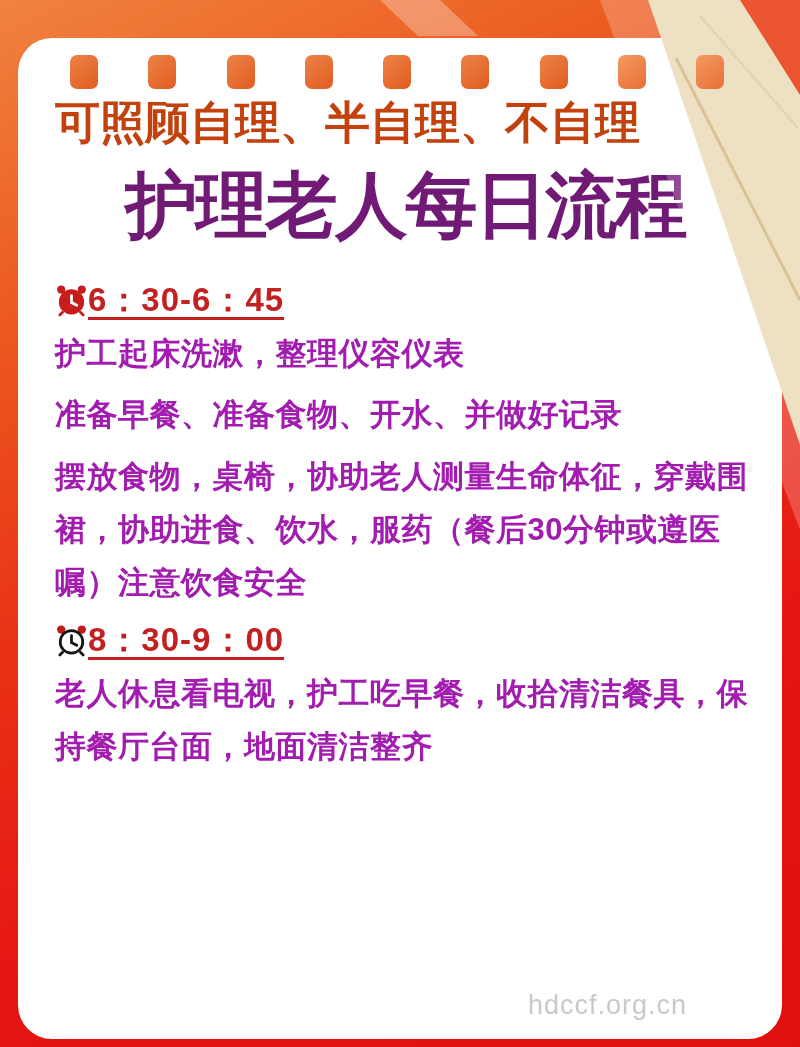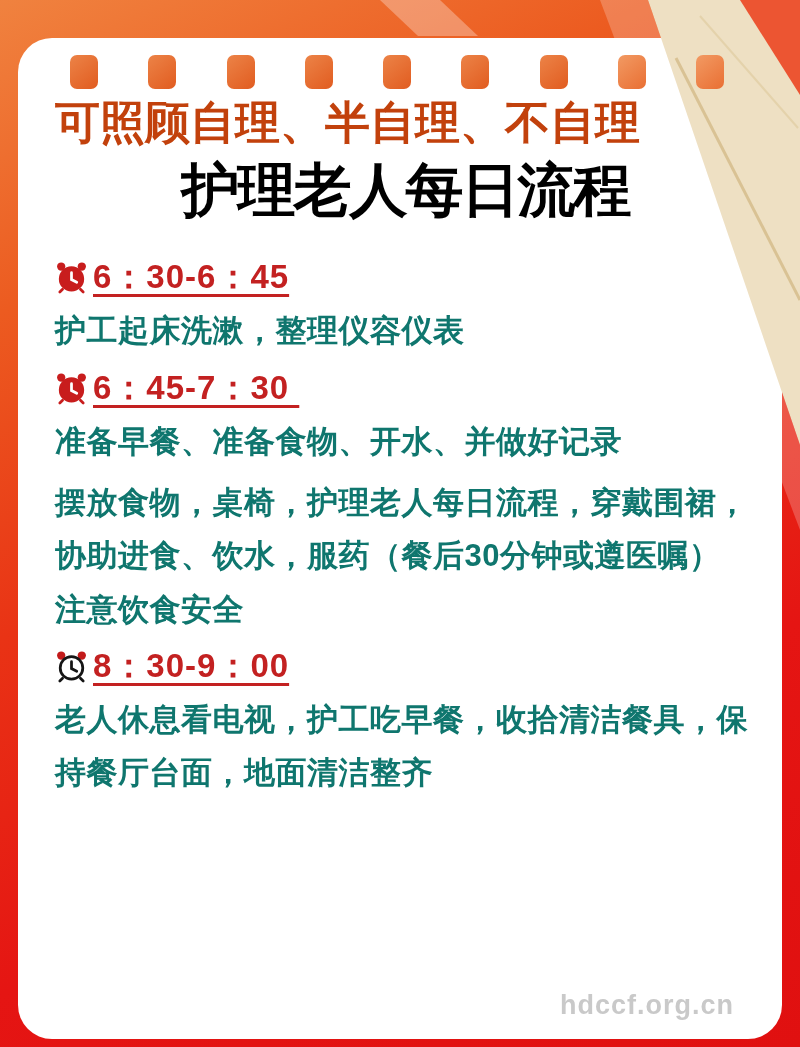--- a/index.html
+++ b/index.html
@@ -28,51 +28,51 @@
   }
   .square{width:28px;height:34px;border-radius:7px;
     background:linear-gradient(140deg,#ec8347,#e15c20);}
   .square:nth-child(n+8){background:linear-gradient(140deg,#f29a63,#e96f33);}
   
   .subtitle{
     text-align:left;font-size:45px;font-weight:900;color:#c2410c;
     line-height:1.12;letter-spacing:0;
   }
   .title{
-    text-align:center;font-size:58px;font-weight:900;color:#000000;
-    line-height:1.05;margin-top:12px;letter-spacing:-2px;white-space:nowrap;
+    text-align:center;font-size:72px;font-weight:900;color:#701a75;
+    line-height:1.05;margin-top:20px;letter-spacing:-2px;white-space:nowrap;
   }
   
   .schedule{margin-top:34px;padding-right:6px;}
   .sched-row{margin-bottom:8px;}
-  .time-line{display:flex;align-items:center;gap:5px;margin-bottom:4px;}
+  .time-line{display:flex;align-items:center;margin-bottom:4px;}
   .clock{display:inline-flex;}
   .clock svg{width:33px;height:33px;display:block;}
   .time-text{
     font-size:33px;font-weight:800;color:#c32121;white-space:pre;
     text-decoration:underline;text-decoration-thickness:3px;text-underline-offset:6px;
     letter-spacing:1px;
   }
   .desc{
-    font-size:31px;font-weight:700;color:#0f766e;line-height:1.72;
+    font-size:31px;font-weight:700;color:#a21caf;line-height:1.72;
     letter-spacing:.5px;margin-bottom:6px;
   }
   
   .clock-red .bell{fill:#c81d1d;}
   .clock-red .face{fill:#c81d1d;stroke:#c81d1d;}
   .clock-red .hands{stroke:#ffffff;}
   .clock-red .feet{stroke:#c81d1d;}
   .clock-dark .bell{fill:#c21a1a;}
   .clock-dark .face{fill:#ffffff;stroke:#151515;}
   .clock-dark .hands{stroke:#151515;}
   .clock-dark .feet{stroke:#151515;}
   
   .watermark{
-    position:absolute;left:560px;top:990px;z-index:4;
-    font-size:27px;color:#c9c9c9;letter-spacing:1px;font-weight:700;
+    position:absolute;left:528px;top:990px;z-index:4;
+    font-size:27px;color:#c9c9c9;letter-spacing:1px;font-weight:400;
   }
 </style>
 </head>
 <body>
 
 <div class="bg"></div>
 
 <div class="card">
   <div class="card-content">
     <div class="subtitle">可照顾自理、半自理、不自理</div>
@@ -88,38 +88,26 @@
           <path class="hands" d="M12 8.5 V13.5 L15.8 15.5" fill="none" stroke-width="2" stroke-linecap="round"></path>
           <path class="feet" d="M5.5 20.5 L3.5 22.5 M18.5 20.5 L20.5 22.5" stroke-width="2" stroke-linecap="round" fill="none"></path>
         </svg>
       </span>
       <span class="time-text">6：30-6：45</span>
     </div>
     <div class="desc">护工起床洗漱，整理仪容仪表</div>
   </div>
 
   <div class="sched-row">
-    <div class="time-line">
-      <span class="clock clock-red">
-        <svg viewBox="0 0 24 24">
-          <circle class="bell" cx="4.5" cy="4" r="3"></circle>
-          <circle class="bell" cx="19.5" cy="4" r="3"></circle>
-          <circle class="face" cx="12" cy="13" r="8.2" stroke-width="2"></circle>
-          <path class="hands" d="M12 8.5 V13.5 L15.8 15.5" fill="none" stroke-width="2" stroke-linecap="round"></path>
-          <path class="feet" d="M5.5 20.5 L3.5 22.5 M18.5 20.5 L20.5 22.5" stroke-width="2" stroke-linecap="round" fill="none"></path>
-        </svg>
-      </span>
-      <span class="time-text">6：45-7：30&nbsp;</span>
-    </div>
     <div class="desc">准备早餐、准备食物、开水、并做好记录</div>
   </div>
 
 
   <div class="sched-row">
-    <div class="desc">摆放食物，桌椅，护理老人每日流程，穿戴围裙，协助进食、饮水，服药（餐后30分钟或遵医嘱）注意饮食安全</div>
+    <div class="desc">摆放食物，桌椅，协助老人测量生命体征，穿戴围裙，协助进食、饮水，服药（餐后30分钟或遵医嘱）注意饮食安全</div>
   </div>
 
   <div class="sched-row">
     <div class="time-line">
       <span class="clock clock-dark">
         <svg viewBox="0 0 24 24">
           <circle class="bell" cx="4.5" cy="4" r="3"></circle>
           <circle class="bell" cx="19.5" cy="4" r="3"></circle>
           <circle class="face" cx="12" cy="13" r="8.2" stroke-width="2"></circle>
           <path class="hands" d="M12 8.5 V13.5 L15.8 15.5" fill="none" stroke-width="2" stroke-linecap="round"></path>

